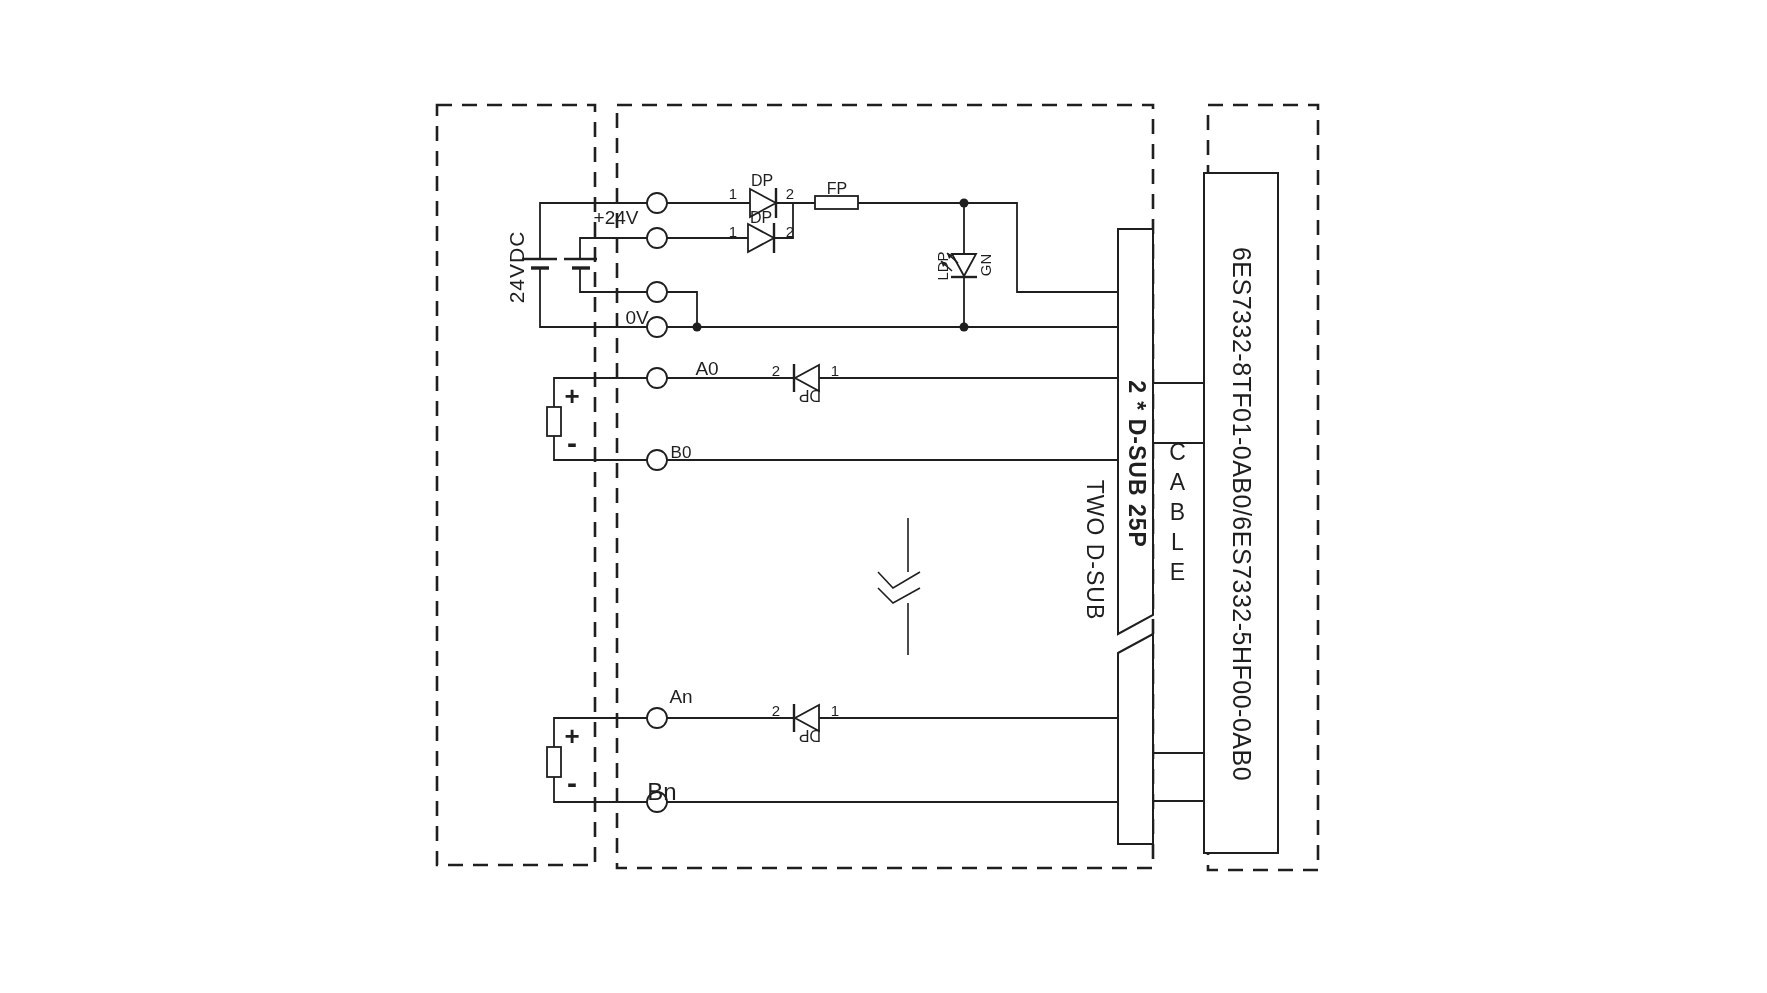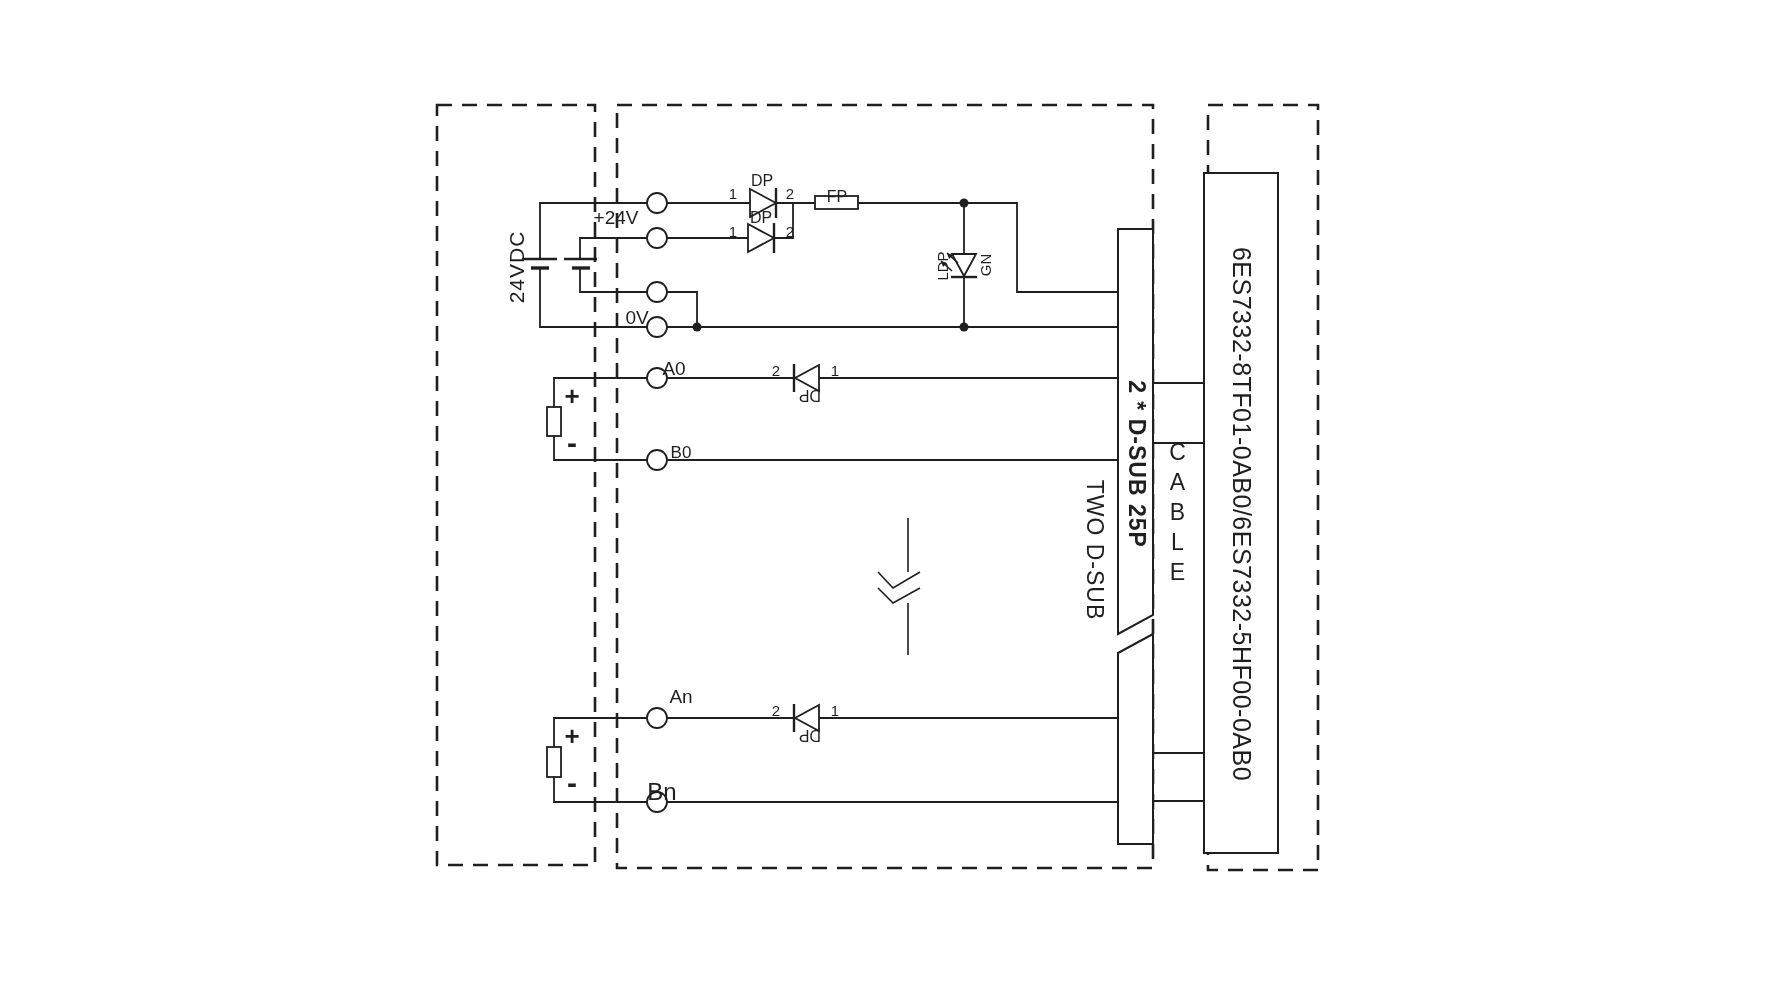--- a/index.html
+++ b/index.html
@@ -155,34 +155,34 @@
       <circle cx="697" cy="327" r="4.5"></circle>
       <circle cx="964" cy="327" r="4.5"></circle>
     </g>
   </svg>
 
   <div class="lbl rot-90" style="left:516px;top:267px;font-size:21px;letter-spacing:1px;">24VDC</div>
 
   <div class="lbl" style="left:616px;top:217px;font-size:19px;">+24V</div>
   <div class="lbl" style="left:637px;top:317px;font-size:19px;">0V</div>
 
-  <div class="lbl" style="left:674px;top:368px;font-size:19px;">A0</div>
+  <div class="lbl" style="left:707px;top:368px;font-size:19px;">A0</div>
   <div class="lbl" style="left:681px;top:452px;font-size:17px;">B0</div>
   <div class="lbl" style="left:681px;top:696px;font-size:19px;">An</div>
   <div class="lbl" style="left:662px;top:792px;font-size:24px;">Bn</div>
 
   <div class="lbl" style="left:762px;top:181px;font-size:16px;">DP</div>
   <div class="lbl" style="left:733px;top:193px;font-size:15px;">1</div>
   <div class="lbl" style="left:790px;top:193px;font-size:15px;">2</div>
 
   <div class="lbl" style="left:761px;top:218px;font-size:16px;">DP</div>
   <div class="lbl" style="left:733px;top:231px;font-size:15px;">1</div>
   <div class="lbl" style="left:790px;top:231px;font-size:15px;">2</div>
 
-  <div class="lbl" style="left:837px;top:189px;font-size:16px;margin-top:8px;">FP</div>
+  <div class="lbl" style="left:837px;top:189px;font-size:16px;">FP</div>
 
   <div class="lbl rot-90" style="left:942px;top:266px;font-size:15px;">LDP</div>
   <div class="lbl rot-90" style="left:985px;top:265px;font-size:15px;">GN</div>
 
   <div class="lbl" style="left:776px;top:370px;font-size:15px;">2</div>
   <div class="lbl" style="left:835px;top:370px;font-size:15px;">1</div>
   <div class="lbl rot180" style="left:810px;top:395px;font-size:16px;">DP</div>
 
   <div class="lbl" style="left:776px;top:710px;font-size:15px;">2</div>
   <div class="lbl" style="left:835px;top:710px;font-size:15px;">1</div>

